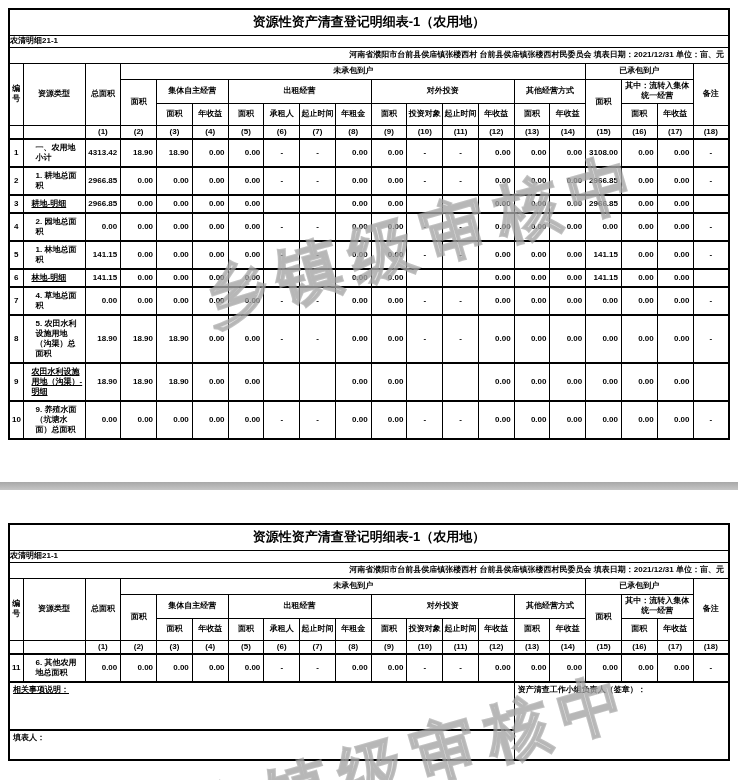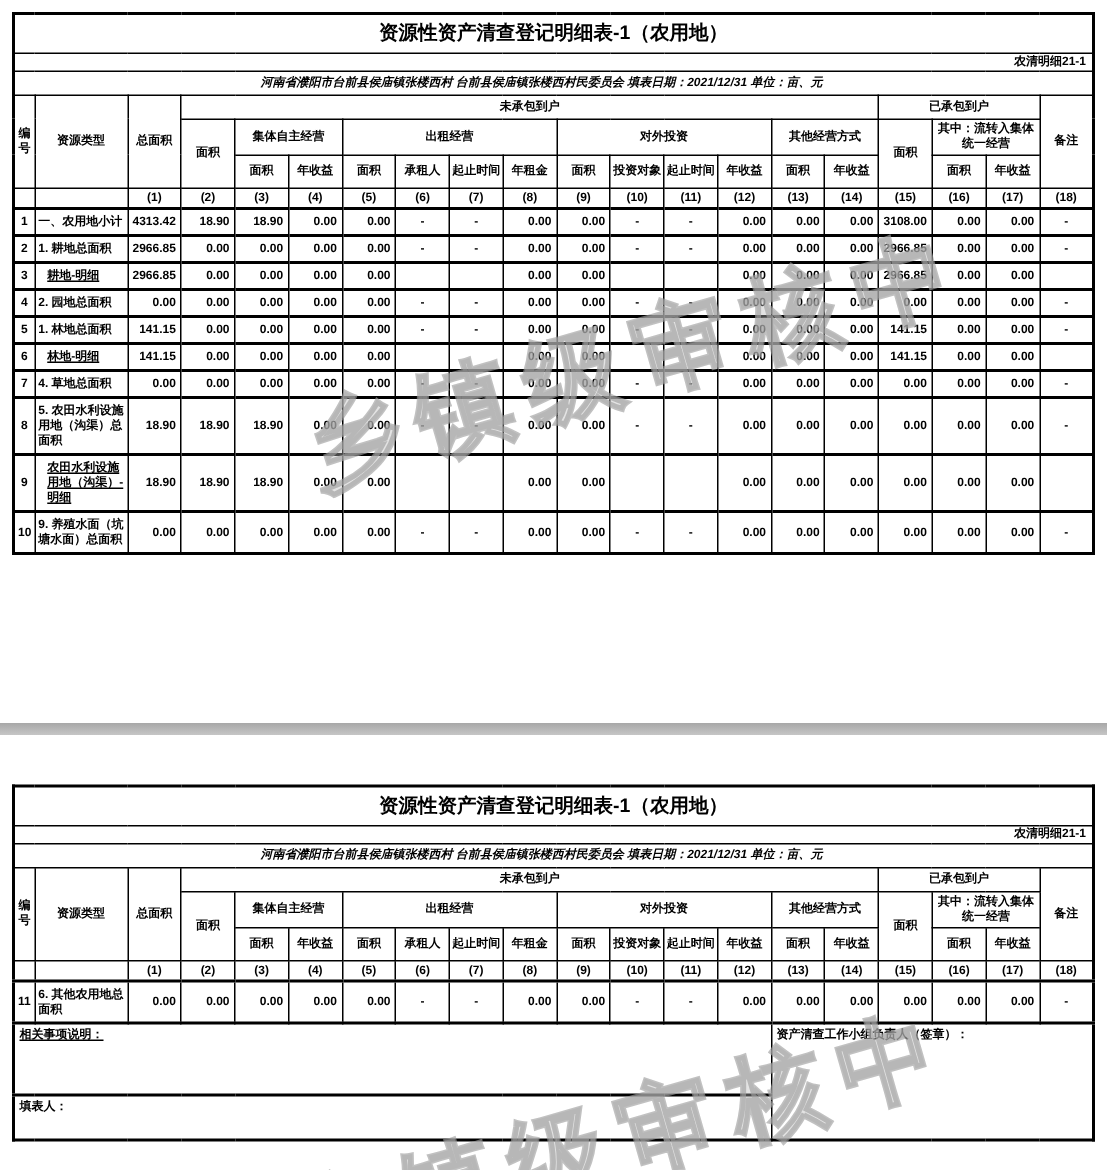--- a/index.html
+++ b/index.html
@@ -15,32 +15,32 @@
 
   table.sheet { width:722px; table-layout:fixed; border-collapse:collapse;
                 border:2px solid #000; background:#fff; }
   .col-no { width:14px; }
   .col-type { width:62px; }
 
   td, th { border:1px solid #000; font-size:8px; font-weight:bold; color:#000;
            overflow:hidden; vertical-align:middle; line-height:1.25; }
 
   .r-title td { height:26px; text-align:center; font-size:13px; font-weight:bold; }
-  .r-code td  { height:12px; text-align:right; padding-right:4px;margin-top:13px; }
-  .r-org td   { height:16px; text-align:center; padding-right:16px;font-style:italic; }
+  .r-code td  { height:12px; text-align:left; padding-right:4px;margin-top:13px; }
+  .r-org td   { height:16px; text-align:right; padding-right:4px; }
 
   thead th { text-align:center; padding:1px; }
   .r-h1 th { height:16px; }
   .r-h2 th { height:24px; }
   .r-h3 th { height:22px; }
   .r-nums th { height:11px; font-weight:bold; }
 
   tbody td { border-top:2px solid #000; padding:3px 2px; }
   tbody td.c-no   { text-align:center; }
-  tbody td.c-type { text-align:left; padding-left:2px; }
+  tbody td.c-type { text-align:left; padding-left:12px; }
   tbody td.c-type.indent { padding-left:8px;text-decoration:underline; }
   tbody td.c-val  { text-align:right; padding-right:3px; }
   tbody td.c-val.dash { text-align:center; padding-right:2px; }
 
   tbody.foot td { vertical-align:top; text-align:left; padding:2px 3px; }
   td.notes  { height:48px;text-decoration:underline; }
   td.filler { height:30px; }
   td.leader { }
 
   .watermark { position:absolute; z-index:5; pointer-events:none; white-space:nowrap;

